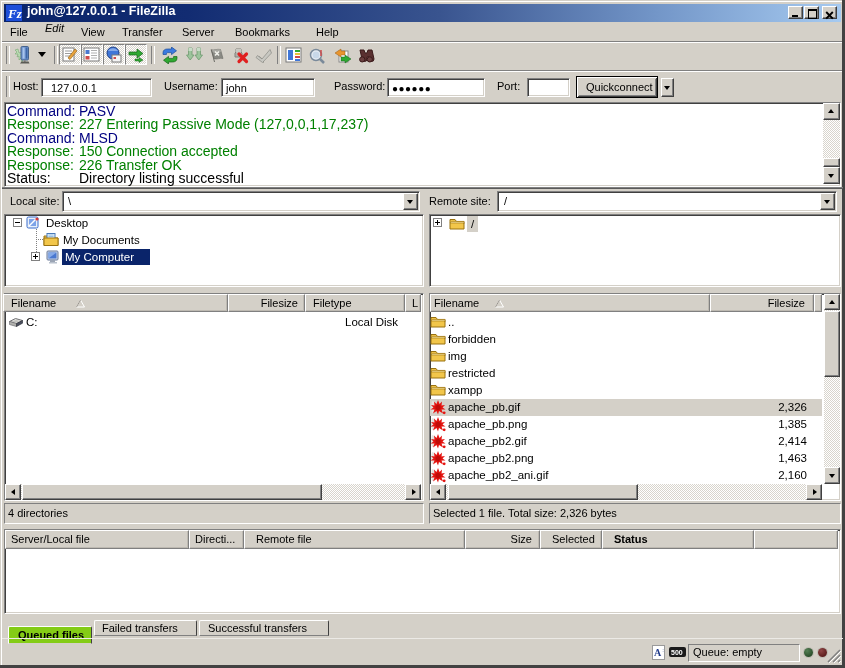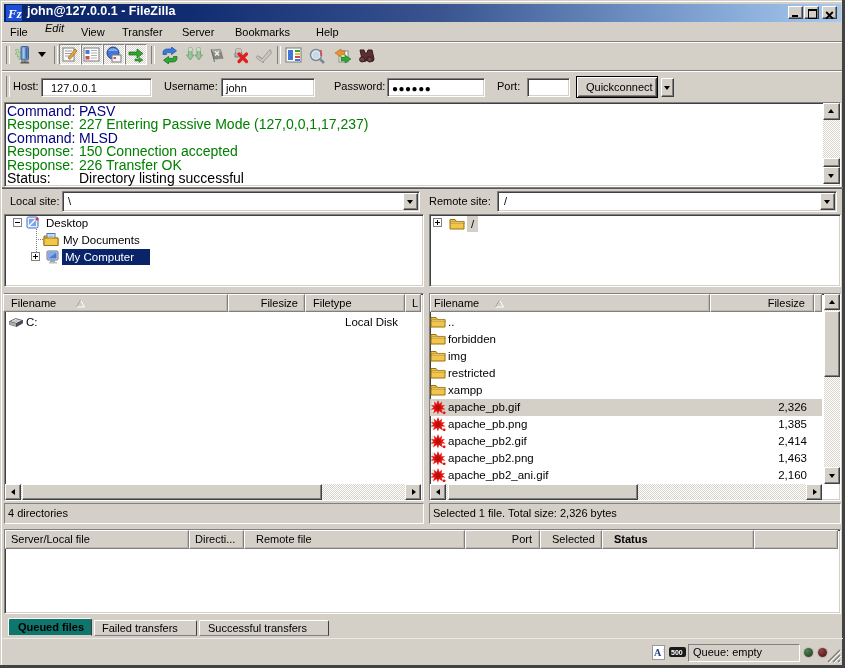--- a/index.html
+++ b/index.html
@@ -469,33 +469,33 @@
     <div class="hdrcell qh" style="left:0;width:184px;">
         <span style="position:absolute;left:5px;">Server/Local file</span>
       </div>
     <div class="hdrcell qh" style="left:184px;width:55px;">
         <span style="position:absolute;left:5px;">Directi...</span>
       </div>
     <div class="hdrcell qh" style="left:239px;width:221px;">
         <span style="position:absolute;left:11px;">Remote file</span>
       </div>
     <div class="hdrcell qh" style="left:460px;width:75px;text-align:right;">
-        <span style="position:absolute;right:7px;">Port</span>
+        <span style="position:absolute;right:7px;">Size</span>
       </div>
     <div class="hdrcell qh" style="left:535px;width:62px;">
         <span style="position:absolute;left:11px;">Selected</span>
       </div>
     <div class="hdrcell qh" style="left:597px;width:152px;font-weight:bold;">
         <span style="position:absolute;left:11px;">Status</span>
       </div>
     <div class="hdrcell qh" style="left:749px;width:84px;"></div>
   </div>
 
   <div class="abs" id="tabs" style="left:0;top:618px;width:845px;height:18px;">
-    <div class="abs" style="left:8px;top:0;width:84px;height:18px;background:#0f766e;border:1px solid;border-color:#fff #404040 #d4d0c8 #fff;box-sizing:border-box;border-radius:2px 2px 0 0;">
+    <div class="abs" style="left:8px;top:8px;width:84px;height:18px;background:#84cc16;border:1px solid;border-color:#fff #404040 #d4d0c8 #fff;box-sizing:border-box;border-radius:2px 2px 0 0;">
       <span class="t11 abs" style="left:9px;top:2px;font-weight:bold;">Queued files</span>
     </div>
     <div class="abs" style="left:94px;top:2px;width:103px;height:16px;background:#d4d0c8;border:1px solid;border-color:#fff #404040 #808080 #fff;box-sizing:border-box;border-radius:2px 2px 0 0;">
       <span class="t11 abs" style="left:7px;top:1px;">Failed transfers</span>
     </div>
     <div class="abs" style="left:199px;top:2px;width:130px;height:16px;background:#d4d0c8;border:1px solid;border-color:#fff #404040 #808080 #fff;box-sizing:border-box;border-radius:2px 2px 0 0;">
       <span class="t11 abs" style="left:8px;top:1px;">Successful transfers</span>
     </div>
   </div>
 

